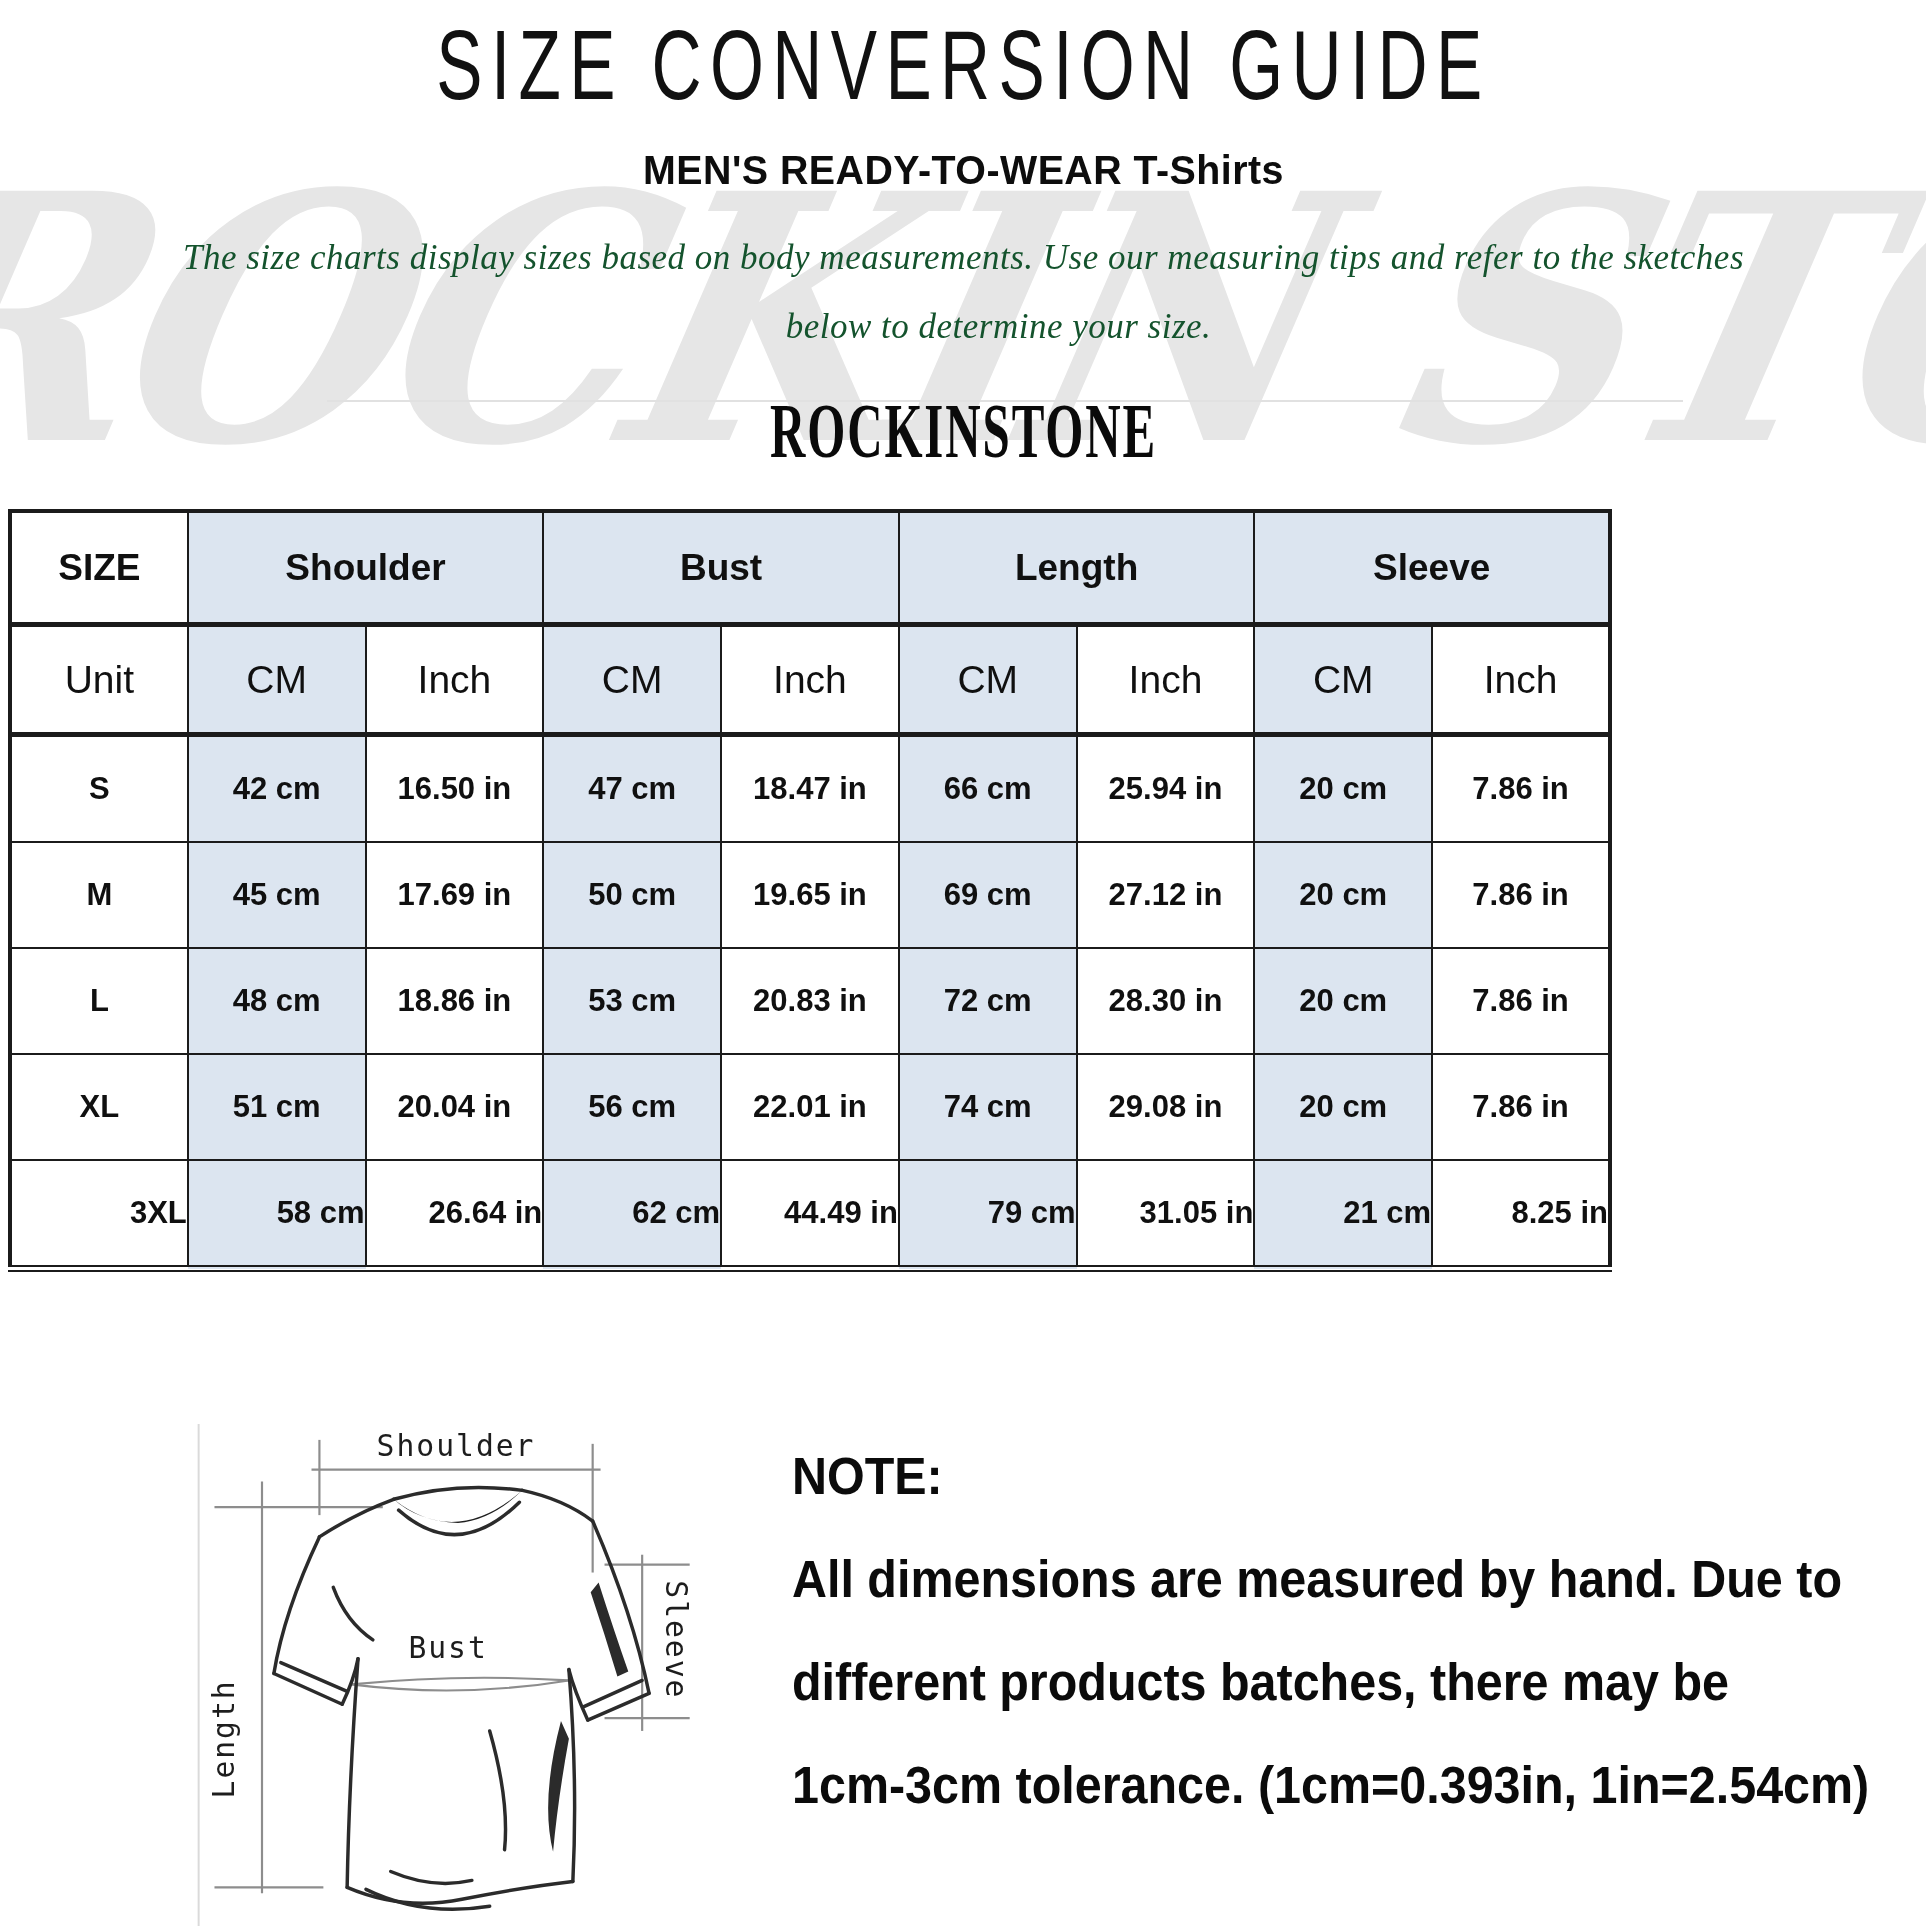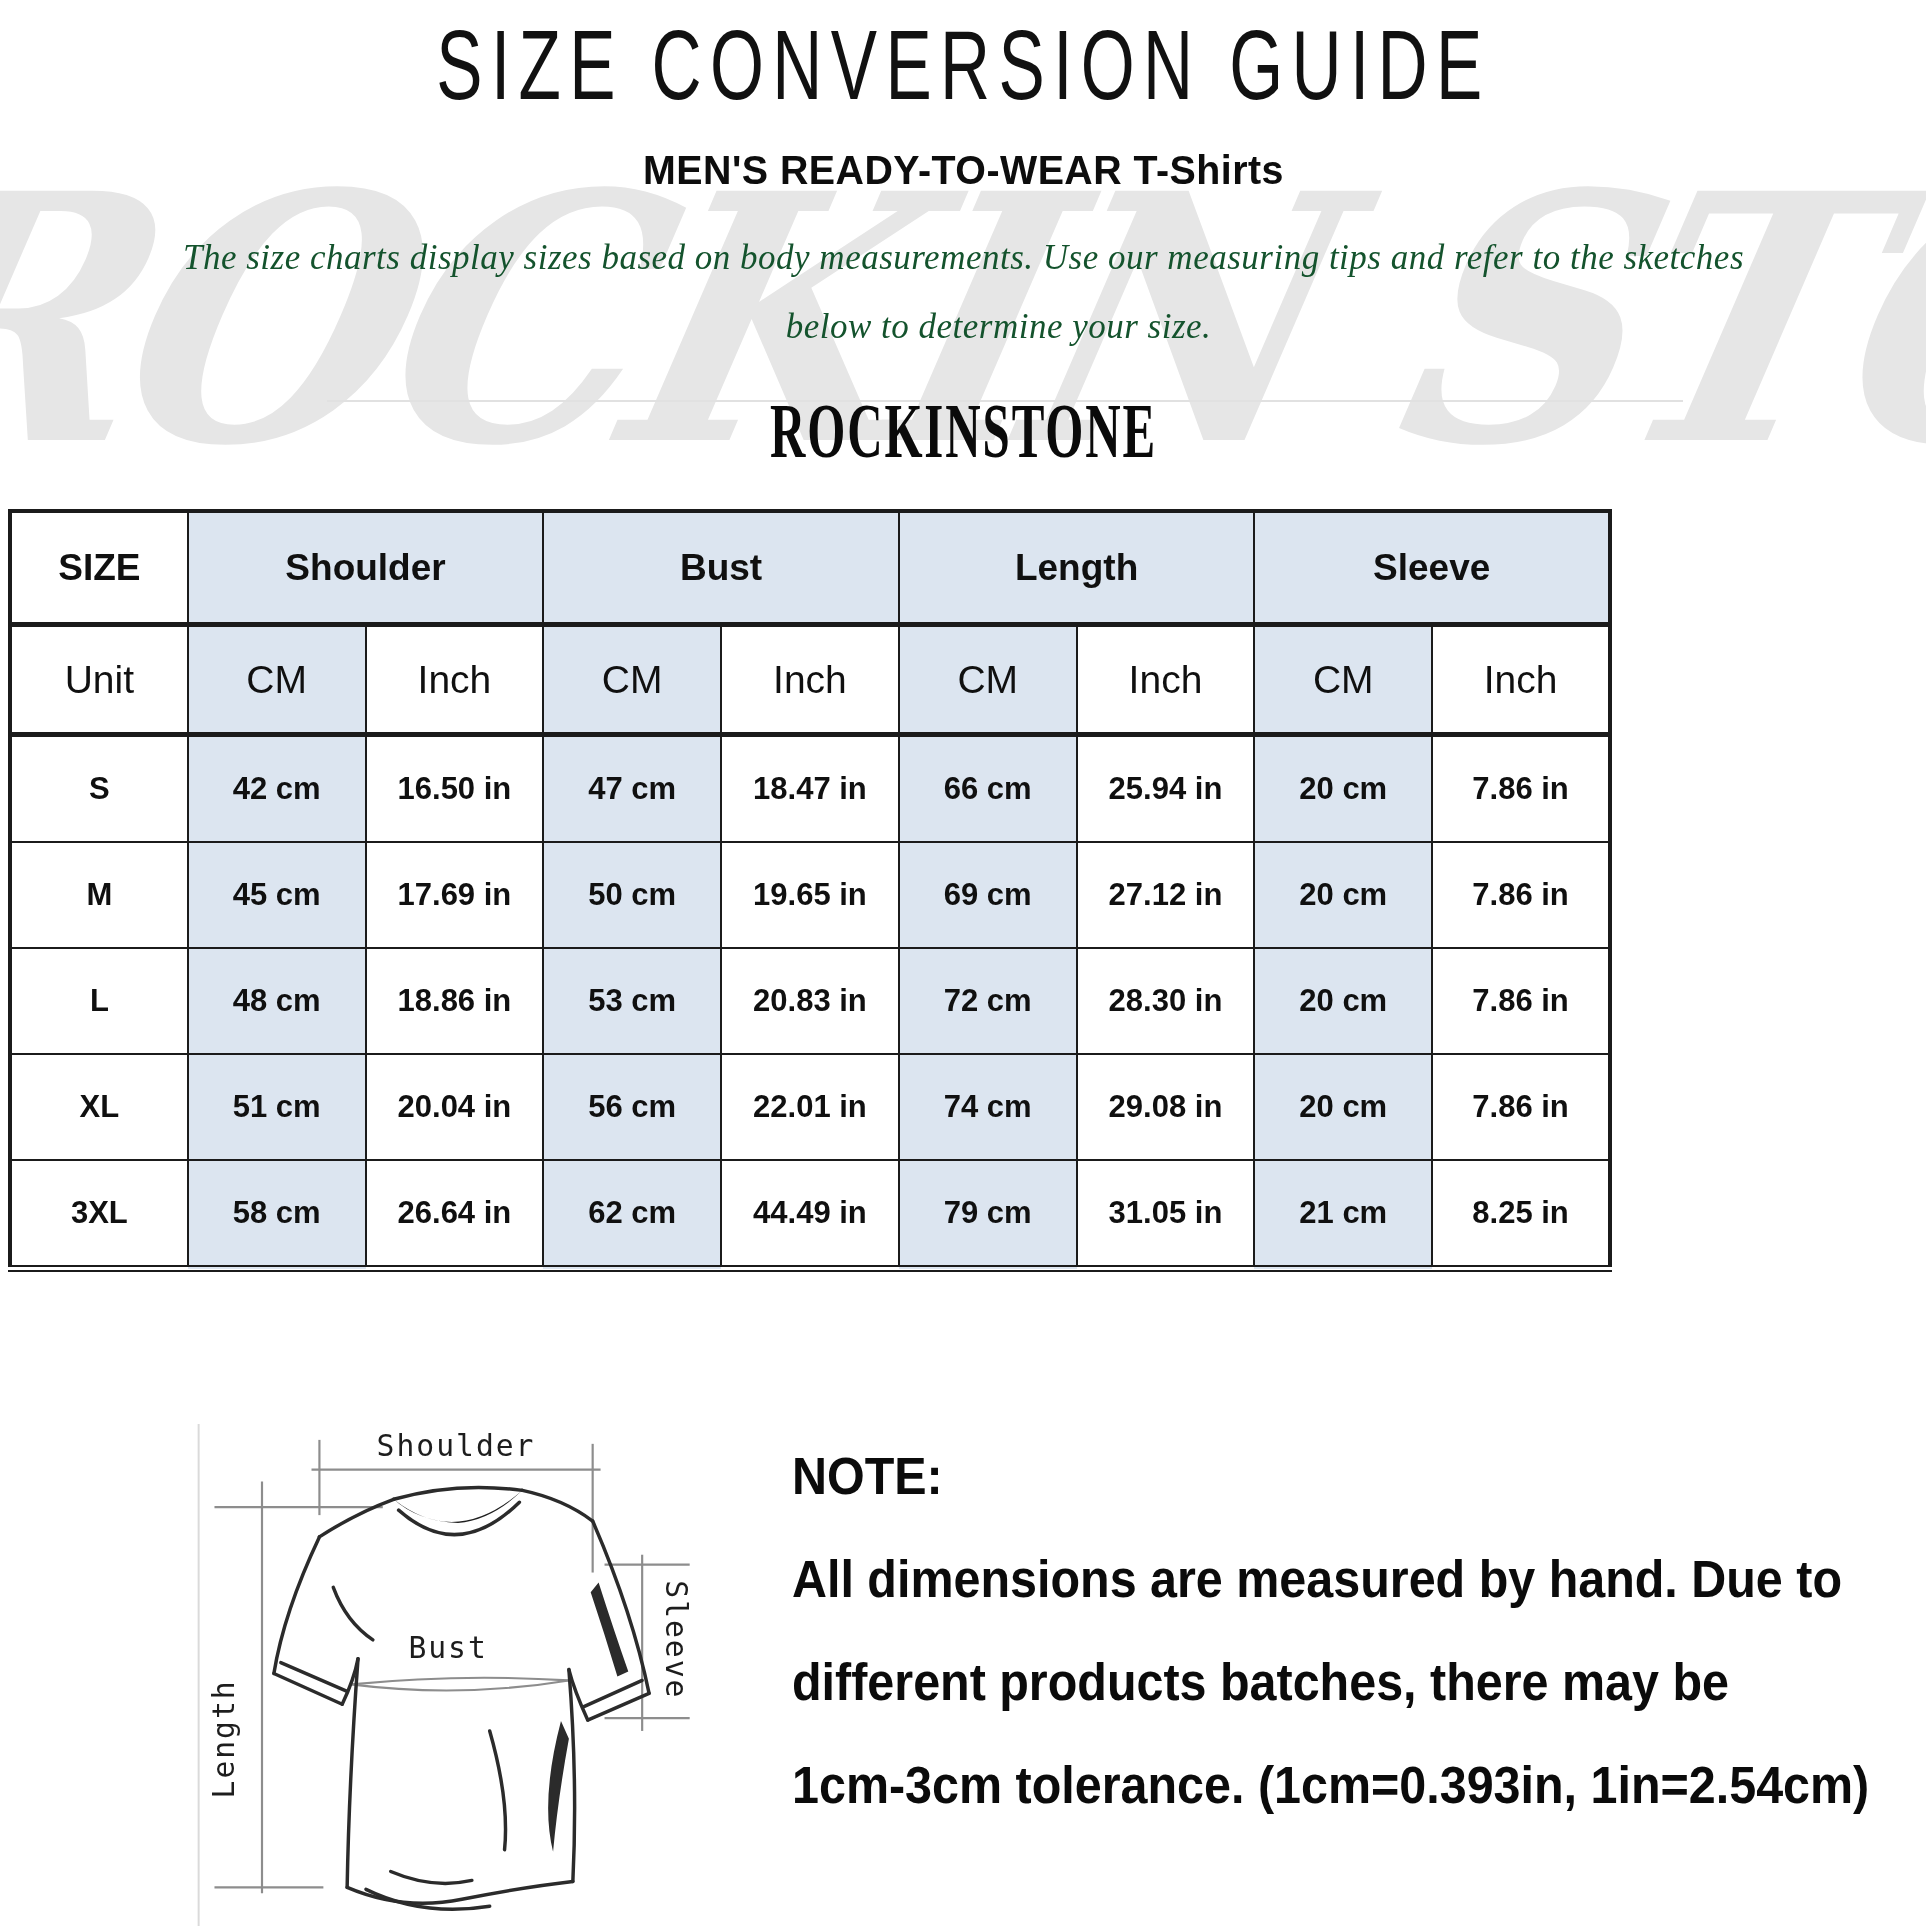--- a/index.html
+++ b/index.html
@@ -43,21 +43,21 @@
     border:4px solid #1b1b1b;
   }
   .size-table th,.size-table td{
     border:2px solid #1b1b1b;text-align:center;vertical-align:middle;
     color:#101010;background:#fff;padding:0;
   }
   .size-table .fill{background:#dce5f0;}
   .row-group th{height:109px;font-size:37px;font-weight:700;border-bottom-width:5px;}
   .row-unit td{height:105px;font-size:39px;font-weight:400;border-bottom-width:5px;}
   .size-table tbody td{height:104px;font-size:31px;font-weight:700;}
-  .size-table tbody tr:last-child td{border-bottom:7px double #1b1b1b;}
+  .size-table tbody tr:last-child td{border-bottom:7px double #1b1b1b;text-align:right;}
 
   .note-line{
     left:792px;z-index:1;font-size:51px;font-weight:700;color:#0b0b0b;
     transform:scaleX(0.95);transform-origin:left top;white-space:nowrap;
   }
   .note-0{top:1447px;}
   .note-1{top:1550px;}
   .note-2{top:1653px;}
   .note-3{top:1756px;}
 

